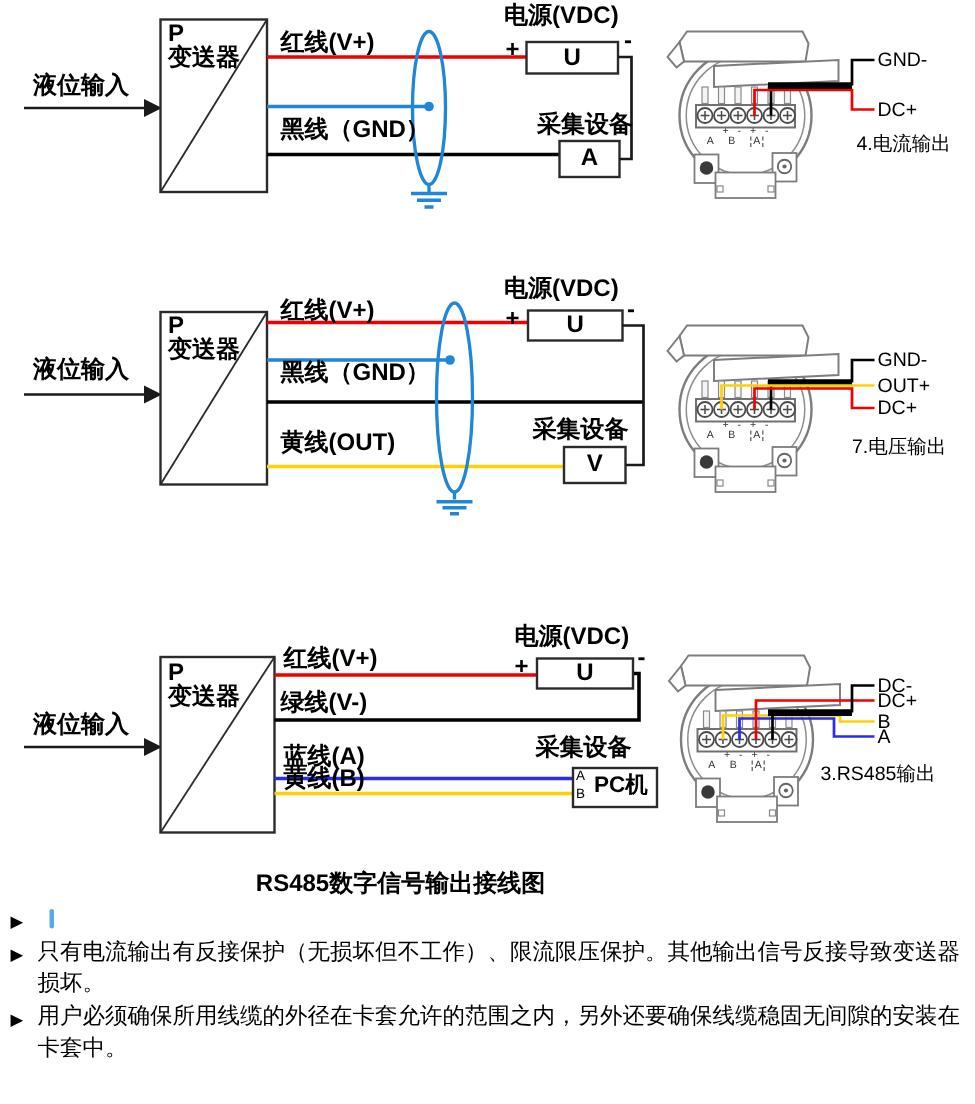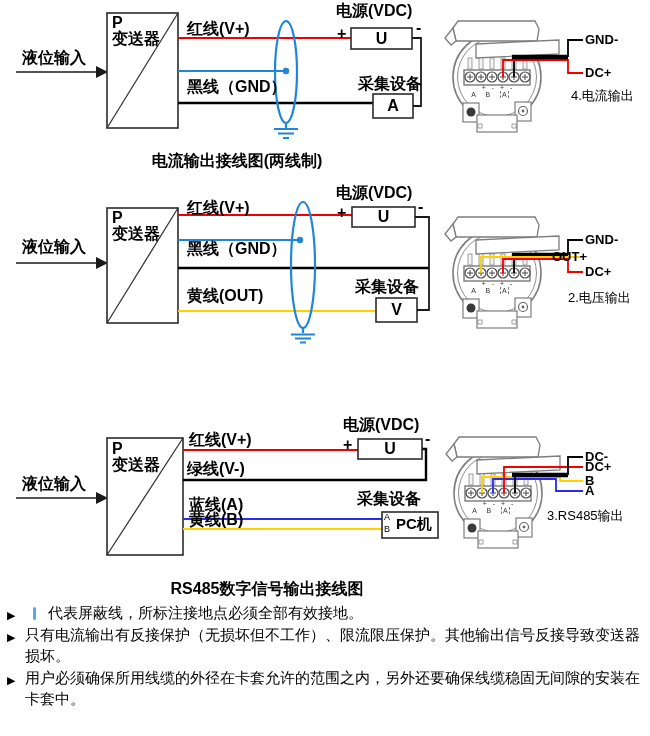--- a/index.html
+++ b/index.html
@@ -1,20 +1,20 @@
 <!DOCTYPE html>
 <html><head>
 <meta charset="utf-8">
 <style>
   html,body{margin:0;padding:0;background:#fff;}
   #page{position:relative;width:650px;height:736px;background:#fff;overflow:hidden;
         font-family:"Liberation Sans","DejaVu Sans",sans-serif;color:#000;}
   #diagram-svg{position:absolute;left:0;top:0;}
   .lbl{position:absolute;white-space:nowrap;font-weight:bold;font-size:16px;line-height:1.05;}
-  .sm{font-weight:bold;font-size:13px;}
+  .sm{font-weight:normal;font-size:13px;}
   .cap{font-weight:normal;font-size:13px;}
   .boxtxt{position:absolute;text-align:center;font-weight:bold;font-size:16px;}
   .ttl{position:absolute;text-align:center;font-weight:bold;font-size:16px;white-space:nowrap;}
   .tiny{position:absolute;text-align:center;font-weight:normal;font-size:7px;color:#333;
         letter-spacing:2px;white-space:nowrap;line-height:1;}
   .tiny2{letter-spacing:4px;}
   .br{border-left:1px dashed #777;border-right:1px dashed #777;padding:0 1px;letter-spacing:0;}
   .pcsm{position:absolute;font-size:9px;font-weight:normal;line-height:1;}
   #notes{position:absolute;left:0;top:602px;width:648px;}
   .note{position:relative;padding:0 4px 1px 25px;font-size:15px;line-height:21px;font-weight:normal;}
@@ -134,43 +134,42 @@
 <div class="lbl" style="left:112px;top:15px">P</div>
 <div class="lbl" style="left:112px;top:31px">变送器</div>
 <div class="lbl" style="left:187px;top:21px">红线(V+)</div>
 <div class="lbl" style="left:187px;top:79px">黑线（GND）</div>
 <div class="lbl" style="left:336px;top:3px">电源(VDC)</div>
 <div class="lbl" style="left:337px;top:26px">+</div>
 <div class="lbl" style="left:416px;top:20px">-</div>
 <div class="boxtxt" style="left:351px;top:28px;width:61px;line-height:21px">U</div>
 <div class="lbl" style="left:358px;top:76px">采集设备</div>
 <div class="boxtxt" style="left:373px;top:94px;width:40px;line-height:24px">A</div>
-<div class="ttl" style="left:117px;top:151px;width:240px">电流输出接线图(两线制)</div>
 <div class="lbl sm" style="left:585px;top:33px">GND-</div>
 <div class="lbl sm" style="left:585px;top:66px">DC+</div>
 <div class="lbl cap" style="left:571px;top:89px">4.电流输出</div>
 <div class="tiny" style="left:472px;top:84px;width:52px">+ - + -</div>
 <div class="tiny tiny2" style="left:468px;top:91px;width:44px"><span>A B</span> <span class="br">A</span></div>
 
 <div class="lbl" style="left:22px;top:239px">液位输入</div>
 <div class="lbl" style="left:112px;top:210px">P</div>
 <div class="lbl" style="left:112px;top:226px">变送器</div>
 <div class="lbl" style="left:187px;top:200px">红线(V+)</div>
 <div class="lbl" style="left:187px;top:241px">黑线（GND）</div>
 <div class="lbl" style="left:187px;top:288px">黄线(OUT)</div>
 <div class="lbl" style="left:336px;top:185px">电源(VDC)</div>
 <div class="lbl" style="left:337px;top:205px">+</div>
 <div class="lbl" style="left:418px;top:199px">-</div>
 <div class="boxtxt" style="left:352px;top:207px;width:63px;line-height:20px">U</div>
 <div class="lbl" style="left:355px;top:279px">采集设备</div>
 <div class="boxtxt" style="left:376px;top:298px;width:41px;line-height:24px">V</div>
 <div class="lbl sm" style="left:585px;top:233px">GND-</div>
-<div class="lbl sm" style="left:552px;top:250px">OUT+</div>
+<div class="lbl sm" style="left:585px;top:250px">OUT+</div>
 <div class="lbl sm" style="left:585px;top:265px">DC+</div>
-<div class="lbl cap" style="left:568px;top:291px">2.电压输出</div>
+<div class="lbl cap" style="left:568px;top:291px">7.电压输出</div>
 <div class="tiny" style="left:472px;top:280px;width:52px">+ - + -</div>
 <div class="tiny tiny2" style="left:468px;top:287px;width:44px"><span>A B</span> <span class="br">A</span></div>
 
 <div class="lbl" style="left:22px;top:476px">液位输入</div>
 <div class="lbl" style="left:112px;top:441px">P</div>
 <div class="lbl" style="left:112px;top:457px">变送器</div>
 <div class="lbl" style="left:189px;top:432px">红线(V+)</div>
 <div class="lbl" style="left:187px;top:461px">绿线(V-)</div>
 <div class="lbl" style="left:189px;top:497px">蓝线(A)</div>
 <div class="lbl" style="left:189px;top:512px">黄线(B)</div>
@@ -186,21 +185,21 @@
 <div class="lbl sm" style="left:585px;top:450px">DC-</div>
 <div class="lbl sm" style="left:585px;top:460px">DC+</div>
 <div class="lbl sm" style="left:585px;top:474px">B</div>
 <div class="lbl sm" style="left:585px;top:484px">A</div>
 <div class="lbl cap" style="left:547px;top:509px">3.RS485输出</div>
 <div class="tiny" style="left:473px;top:500px;width:52px">+ - + -</div>
 <div class="tiny tiny2" style="left:469px;top:507px;width:44px"><span>A B</span> <span class="br">A</span></div>
 
 <div id="notes">
   <div class="note">
-    <span class="tri">▶</span><span class="shieldbar"></span><span>代表屏蔽线，所标注接地点必须全部有效接地。</span>
+    <span class="tri">▶</span><span class="shieldbar"></span>
   </div>
   <div class="note">
     <span class="tri">▶</span><span>只有电流输出有反接保护（无损坏但不工作）、限流限压保护。其他输出信号反接导致变送器损坏。</span>
   </div>
   <div class="note">
     <span class="tri">▶</span><span>用户必须确保所用线缆的外径在卡套允许的范围之内，另外还要确保线缆稳固无间隙的安装在卡套中。</span>
   </div>
 </div>
 
 </div>

